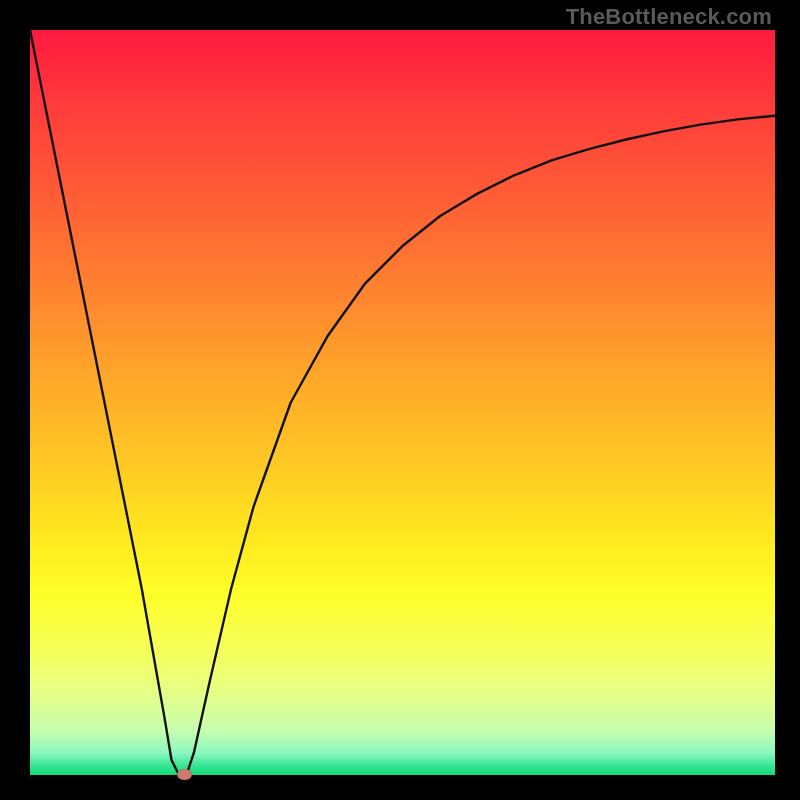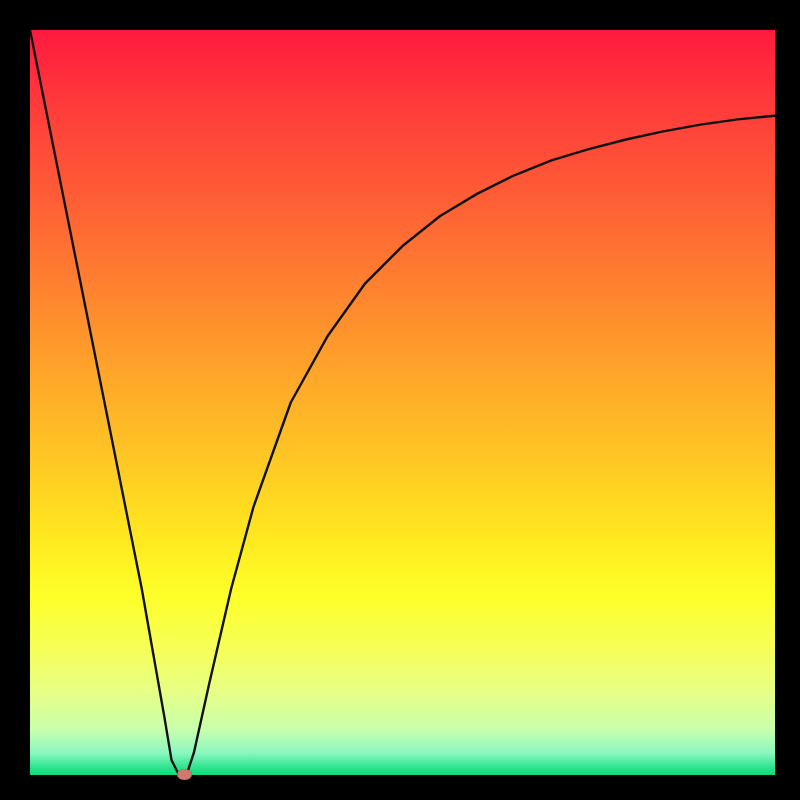--- a/index.html
+++ b/index.html
@@ -63,19 +63,20 @@
     height: 11px;
     border-radius: 50%;
     background: #cf7a6f;
     box-shadow: 0 0 0 0.5px rgba(0,0,0,0.15) inset;
   }
 </style>
 </head>
 <body>
 
 <div class="frame">
+  <div class="watermark">TheBottleneck.com</div>
   <div class="plot-area">
     <svg class="curve" viewBox="0 0 745 745" preserveAspectRatio="none">
       <path d="M0.00 0.00 L37.25 186.25 L74.50 372.50 L111.75 558.75 L134.10 685.40 L141.55 730.10 L149.00 745.00 L156.45 745.00 L163.90 722.65 L178.80 655.60 L201.15 558.75 L223.50 476.80 L260.75 372.50 L298.00 305.45 L335.25 253.30 L372.50 216.05 L409.75 186.25 L447.00 163.90 L484.25 145.27 L521.50 130.38 L558.75 119.20 L596.00 109.51 L633.25 101.32 L670.50 94.62 L707.75 89.40 L745.00 85.67" fill="none" stroke="#111111" stroke-width="2.4" stroke-linejoin="round" stroke-linecap="round"></path>
     </svg>
     <div class="marker" style="left: 146.715px; top: 738.5px; background: rgb(207, 122, 111);"></div>
   </div>
 </div>
 
 </body></html>

